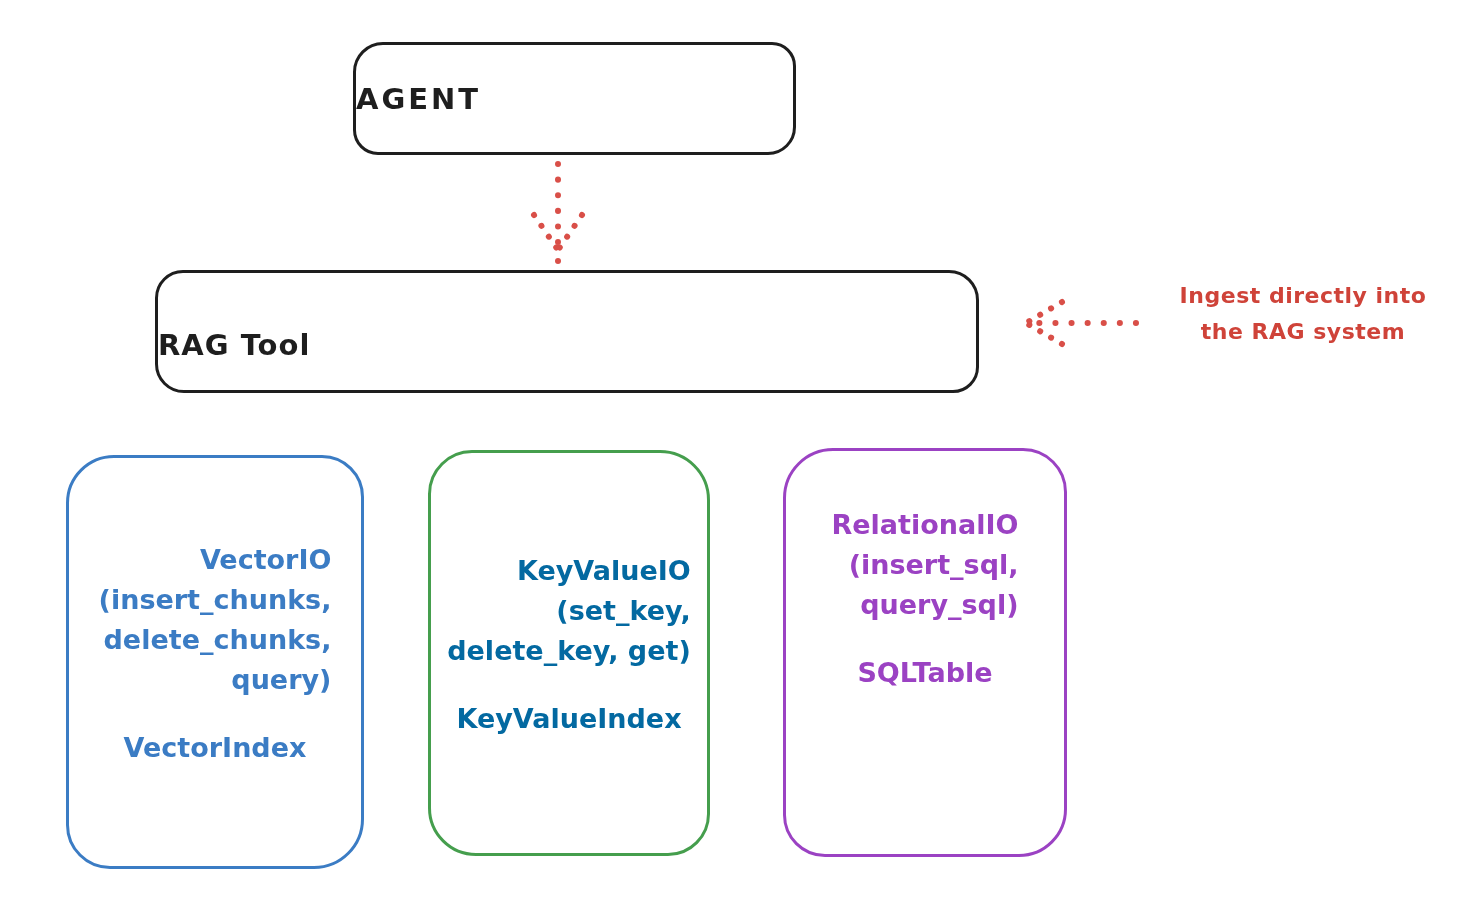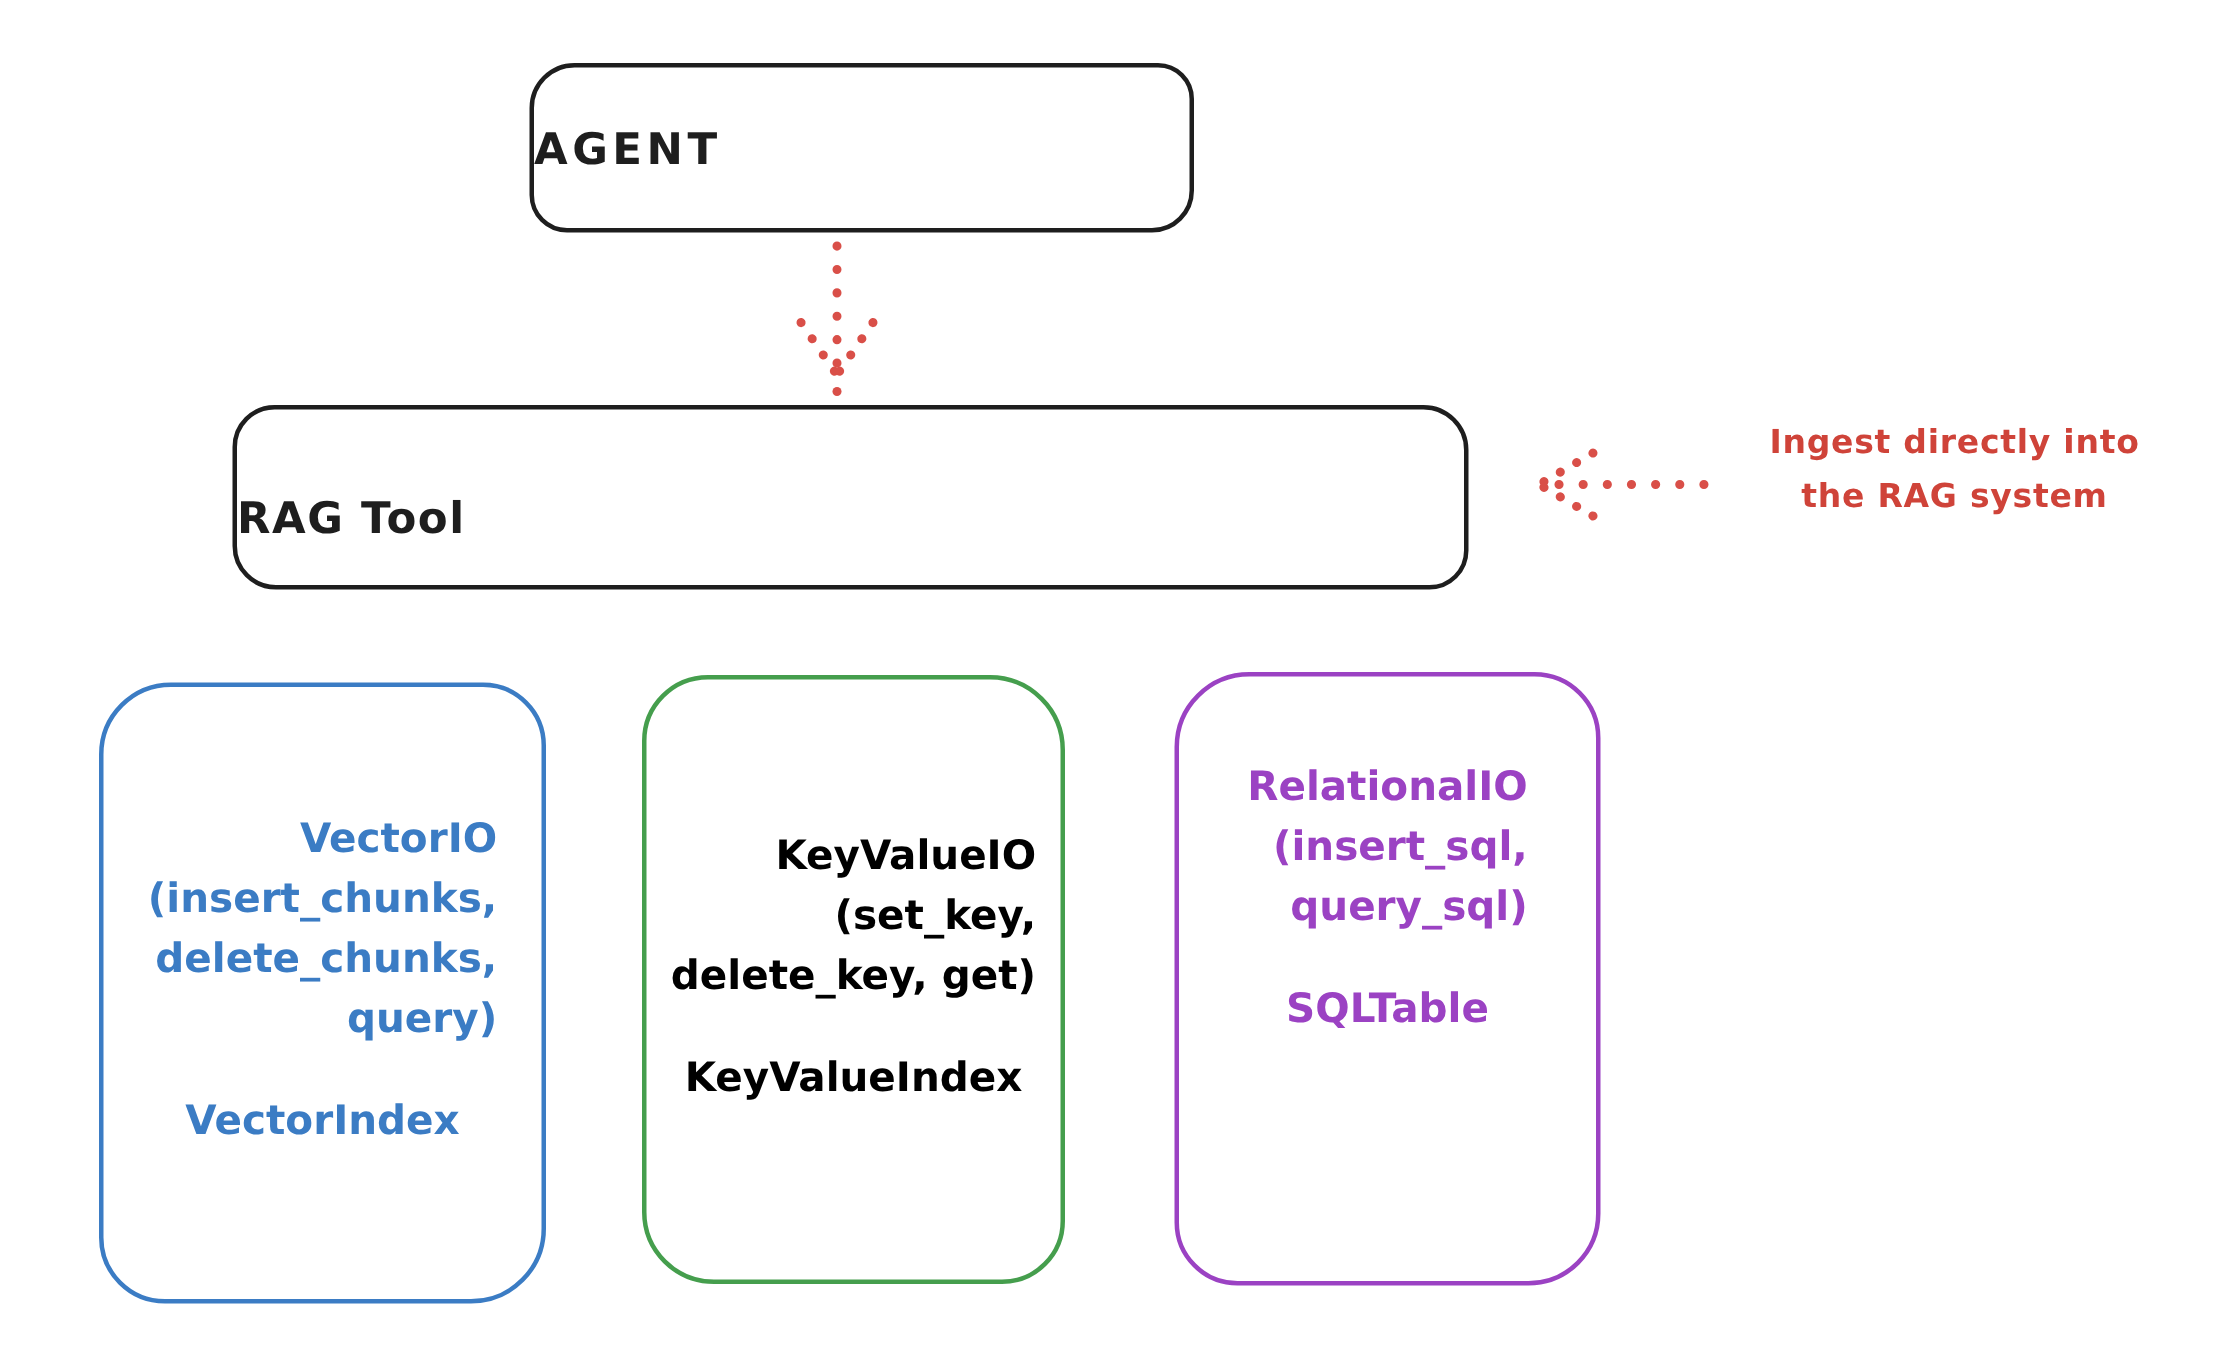--- a/index.html
+++ b/index.html
@@ -49,21 +49,21 @@
     align-items: center;
   }
   #vectorio-box {
     left: 66px; top: 455px; width: 298px; height: 414px;
     border-color: #3b7cc4; color: #3b7cc4;
     border-radius: 48px 42px 50px 44px;
     padding-top: 82px;
   }
   #keyvalueio-box {
     left: 428px; top: 450px; width: 282px; height: 406px;
-    border-color: #459e4d; color: #000000;
+    border-color: #459e4d; color: #0369a1;
     border-radius: 44px 50px 42px 48px;
     padding-top: 98px;
   }
   #relationalio-box {
     left: 783px; top: 448px; width: 284px; height: 409px;
     border-color: #9b42c3; color: #9b42c3;
     border-radius: 50px 44px 48px 42px;
     padding-top: 54px;
   }
   .index-label { margin-top: 28px; }

